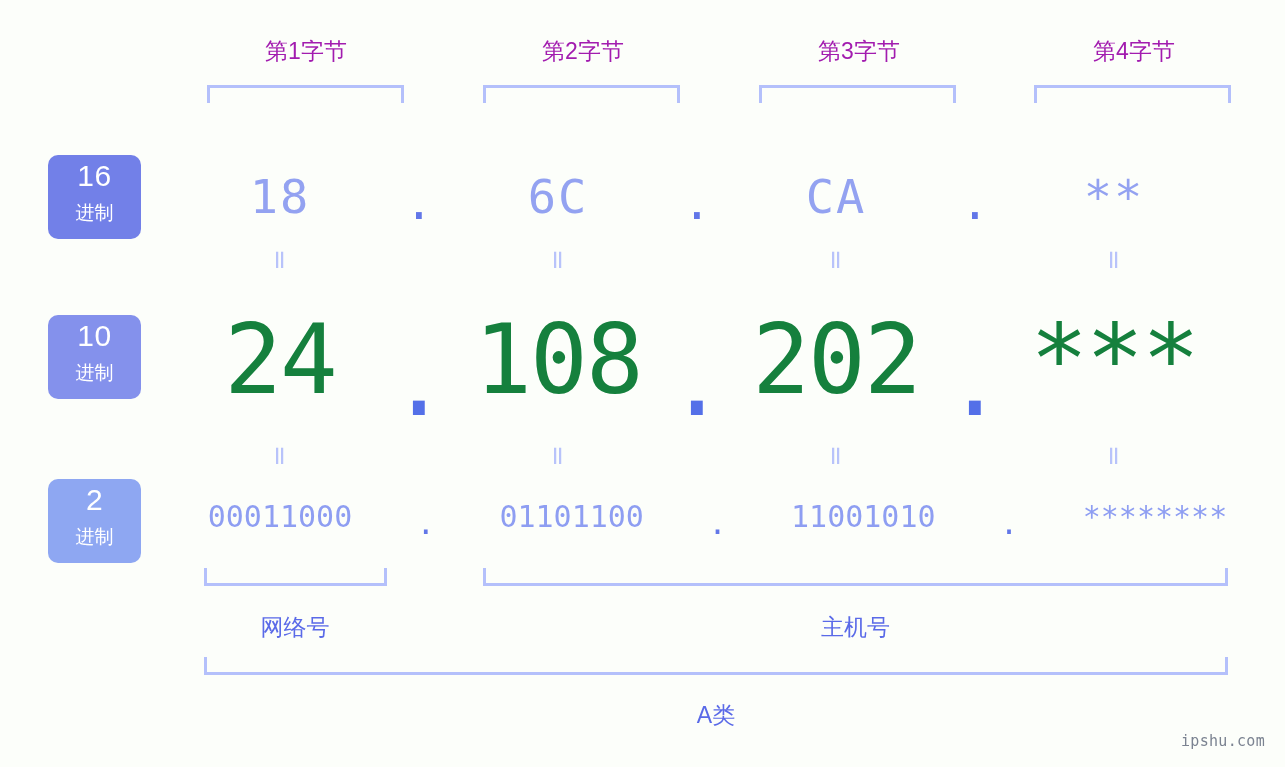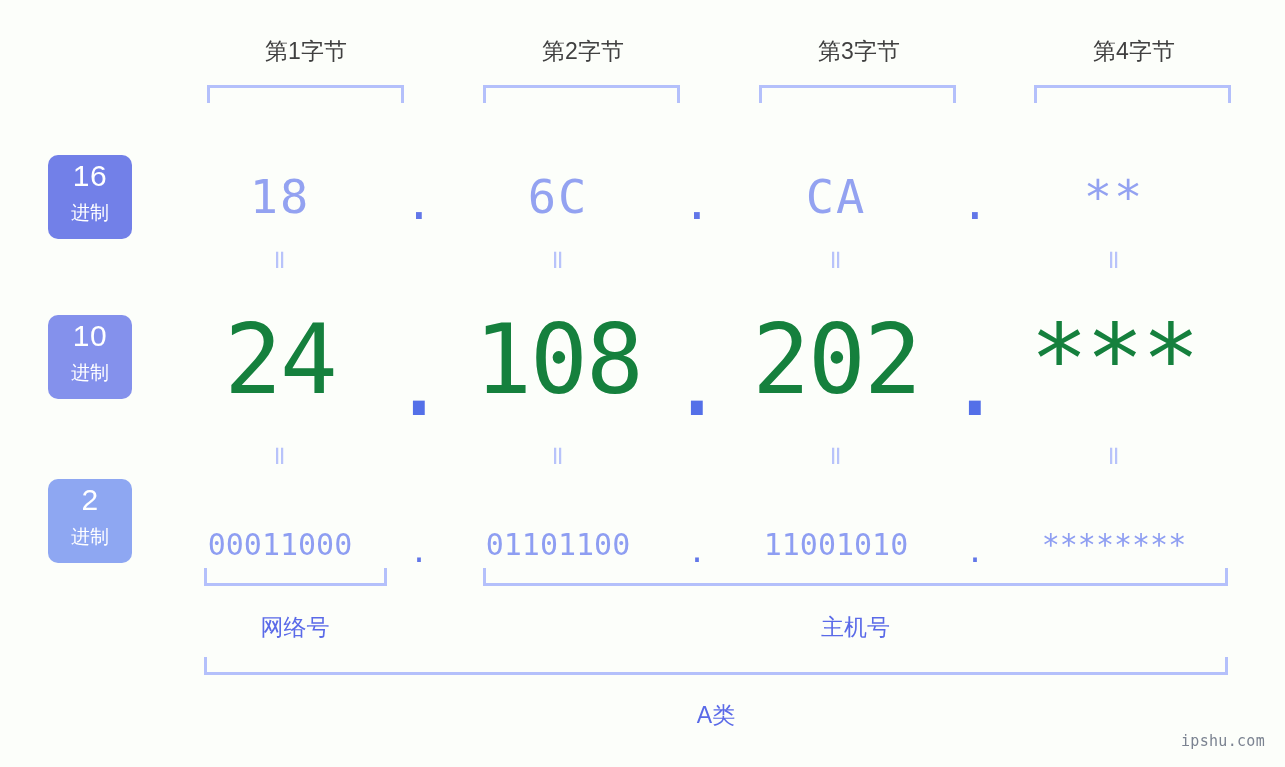--- a/index.html
+++ b/index.html
@@ -20,21 +20,21 @@
     background: #fcfefa;
   }
 
   
   .byte-label {
     position: absolute;
     top: 36px;
     width: 200px;
     text-align: center;
     font-size: 23px;
-    color: #404040;
+    color: #a21caf;
     font-family: "Liberation Sans", sans-serif;
     letter-spacing: 0px;
     white-space: nowrap;
   }
 
   
   .bracket-top {
     position: absolute;
     height: 18px;
     border-top: 3px solid #b4c0fb;
@@ -49,21 +49,21 @@
     border-bottom: 3px solid #b4c0fb;
     border-left: 3px solid #b4c0fb;
     border-right: 3px solid #b4c0fb;
     box-sizing: border-box;
   }
 
   
   .badge {
     position: absolute;
     left: 48px;
-    width: 84px;
+    width: 93px;
     border-radius: 10px;
     color: #ffffff;
     text-align: center;
     box-sizing: border-box;
     padding-top: 6px;
     line-height: 1.0;
   }
   .badge .num {
     display: block;
     font-size: 30px;
@@ -147,21 +147,21 @@
     width: 78px;
     font-size: 96px;
     color: #5470e8;
     font-family: "DejaVu Sans Mono", monospace;
     position: relative;
     top: 22px;
     line-height: 1;
   }
 
   
-  #row-bin { top: 517px; height: 55px; }
+  #row-bin { top: 489px; height: 55px; justify-content: space-between; }
   #row-bin .cell.val {
     width: 200px;
     font-size: 30px;
     color: #8e9ef2;
     font-family: "DejaVu Sans Mono", monospace;
     letter-spacing: 0px;
   }
   #row-bin .cell.dot {
     width: 78px;
     font-size: 30px;

